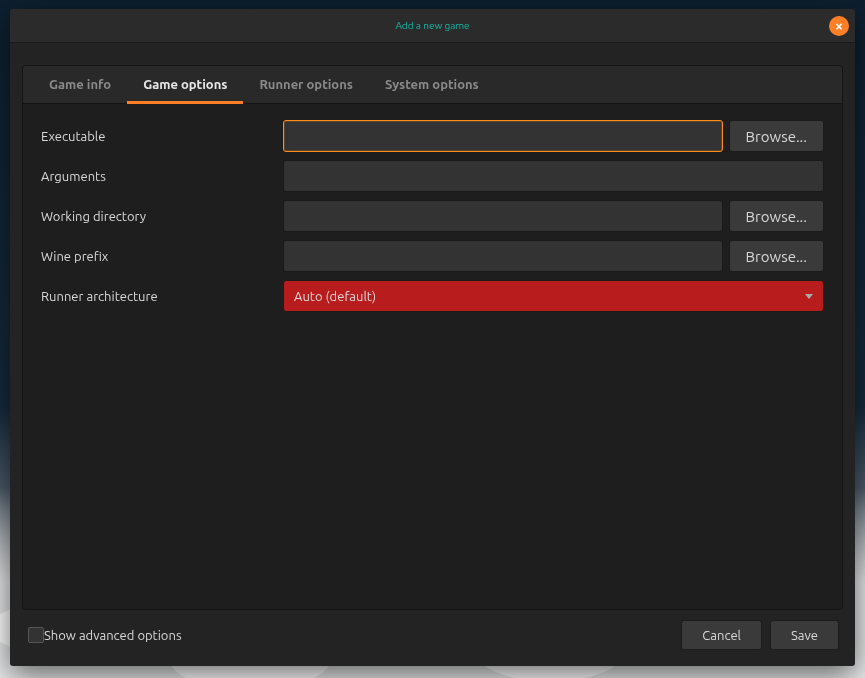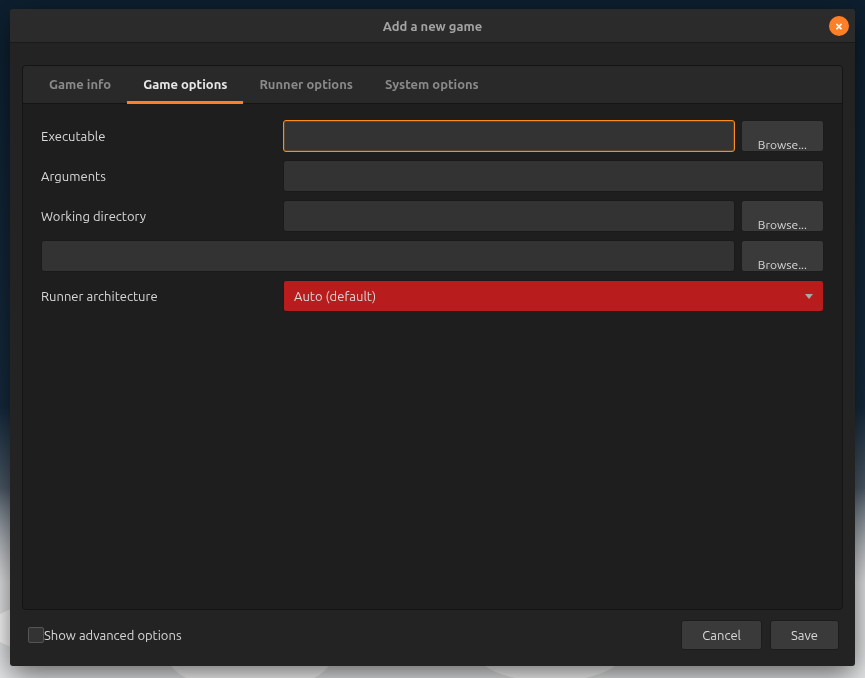--- a/index.html
+++ b/index.html
@@ -50,23 +50,23 @@
       height: 34px;
       background: #2b2b2b;
       border-bottom: 1px solid #1a1a1a;
       display: flex;
       align-items: center;
       justify-content: center;
       position: relative;
       border-radius: 3px 3px 0 0;
     }
     .titlebar-title {
-      color: #a3a3a3;
-      font-size: 13px;
-      font-weight: 700;
+      color: #14b8a6;
+      font-size: 10px;
+      font-weight: 400;
     }
     .close-btn {
       position: absolute;
       right: 6px;
       top: 7px;
       width: 20px;
       height: 20px;
       border-radius: 50%;
       background: #ff7f27;
       display: flex;
@@ -152,24 +152,24 @@
       border: 1px solid #ff8c1a;
       box-shadow: inset 0 0 0 1px #ff8c1a33;
     }
     .browse-btn {
       height: 32px;
       padding: 0 16px;
       background: #3a3a3a;
       border: 1px solid #1c1c1c;
       border-radius: 3px;
       color: #d8d8d8;
-      font-size: 12px;
-      cursor: pointer;
-      display: flex;
-      align-items: flex-end;
+      font-size: 15px;
+      cursor: pointer;
+      display: flex;
+      align-items: center;
     }
     .select-input {
       flex: 1;
       height: 32px;
       background: #b91c1c;
       border: 1px solid #1a1a1a;
       border-radius: 3px;
       padding: 0 10px;
       color: #d8d8d8;
       font-size: 13px;
@@ -275,20 +275,21 @@
           <div class="form-label">Working directory</div>
           <div class="form-control-wrap">
             <input class="text-input" type="text" value="" style="">
             <div class="browse-btn">
               <span>Browse...</span>
             </div>
           </div>
         </div>
 
         <div class="form-row">
+          <div class="form-label">Wine prefix</div>
           <div class="form-control-wrap">
             <input class="text-input" type="text" value="" style="">
             <div class="browse-btn">
               <span>Browse...</span>
             </div>
           </div>
         </div>
 
         <div class="form-row">
           <div class="form-label">Runner architecture</div>

